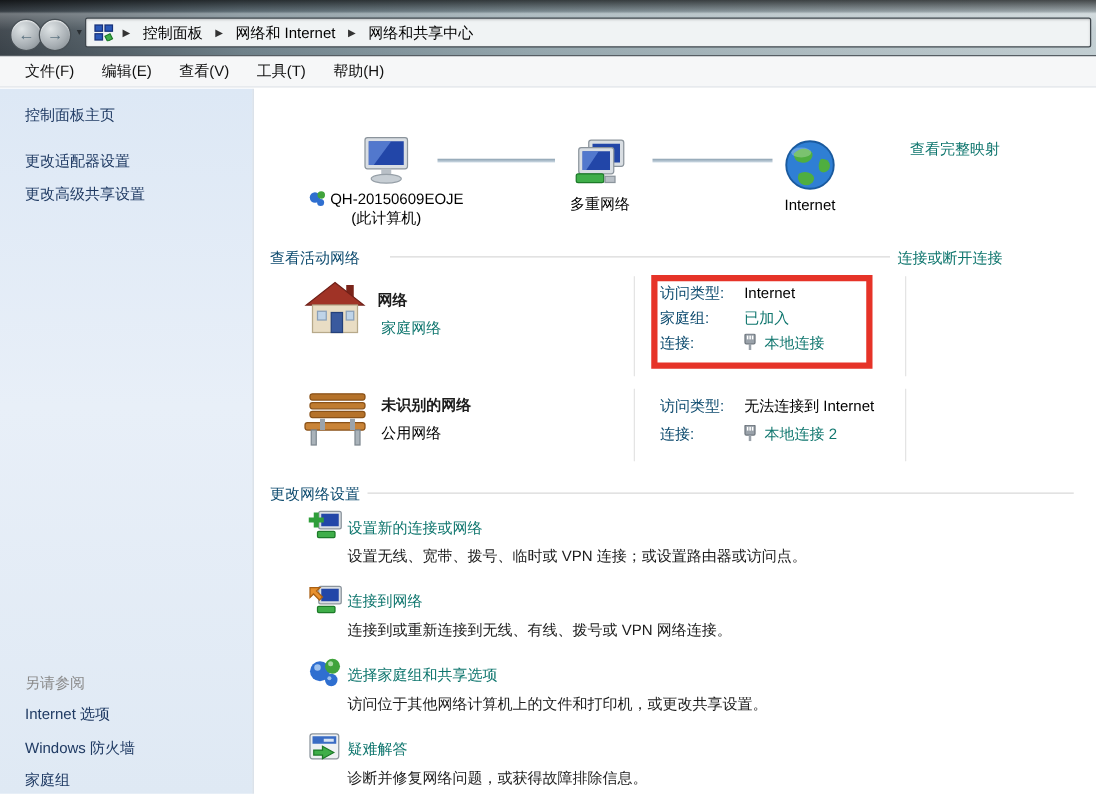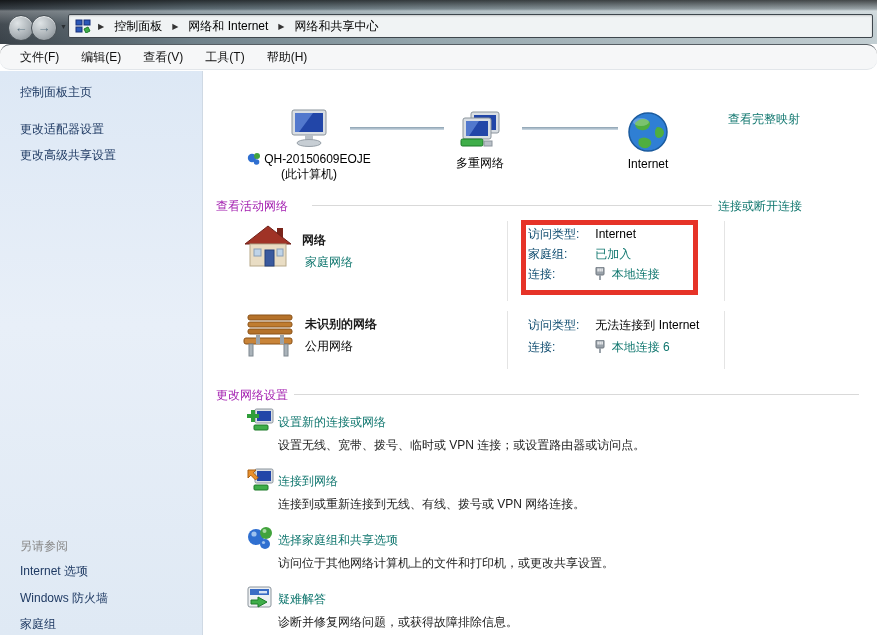--- a/index.html
+++ b/index.html
@@ -21,42 +21,42 @@
   .addressbar { position:absolute; left:68px; top:14px; width:805px; height:24px;
     background:#f0f3f4; border:1px solid #3e464c; border-radius:2px;
     display:flex; align-items:center; padding:0 6px; gap:5px;
     box-shadow:inset 0 1px 2px rgba(0,0,0,.18); }
   .crumb { color:#000; white-space:nowrap; cursor:default; padding:13px 3px; }
   .crumb-sep { font-size:8px; color:#333; padding:0 2px; }
 
   
   .menubar { position:absolute; left:0; top:44px; width:877px; height:26px;
     background:#f6f7f8; border-top:1px solid #565d63; border-bottom:1px solid #e2e6ea;
-    display:flex; align-items:center; padding-left:10px; gap:2px;border-radius:10px; }
+    display:flex; align-items:center; padding-left:10px; gap:2px; }
   .menu-item { padding:3px 10px; color:#111; }
 
   
   .sidebar { position:absolute; left:0; top:71px; width:203px; height:564px;
     background:linear-gradient(180deg,#dde8f5 0%,#e8eff8 45%,#dfe9f4 100%);
     border-right:1px solid #cfd9e4; }
   .side-link { position:absolute; left:20px; color:#1f3a63; cursor:pointer; white-space:nowrap; }
   .side-head { position:absolute; left:20px; color:#8a8a8a; white-space:nowrap; }
   .main { position:absolute; left:204px; top:71px; width:673px; height:564px; background:#fff; }
 
   
   .page-title { position:absolute; left:12px; top:18px; font-size:15px; color:#1d5fa7; }
   .link { color:#0f766e; cursor:pointer; text-decoration:none; }
   .map-node { position:absolute; text-align:center; }
   .map-line { position:absolute; height:3px;
     background:linear-gradient(180deg,#8ba0b0,#cfdce6); top:56px; }
   .comp-label { display:flex; align-items:center; justify-content:center; gap:3px; margin-top:3px;text-align:center; }
   .node-label { margin-top:4px; }
   .full-map { position:absolute; left:524px; top:40px; }
 
-  .sect-head { position:absolute; font-size:12px; color:#a21caf; }
+  .sect-head { position:absolute; font-size:12px; color:#0c4a6e; }
   .sect-line { position:absolute; height:1px; background:#d9d9d9; }
 
   .net-name { position:absolute; font-weight:bold; color:#1c1c1c; }
   .v-div { position:absolute; width:1px; background:#e4e4e4; }
   .detail-row { position:absolute; white-space:nowrap; }
   .detail-label { display:inline-block; width:64px; color:#0c4a6e; }
   .eth { display:inline-block; vertical-align:-2px; margin-right:3px; }
 
   .task-title { position:absolute; }
   .task-desc { position:absolute; color:#1c1c1c; }
@@ -247,21 +247,21 @@
         <span class="detail-label">连接:</span>
         <span class="eth">
           <svg width="10" height="13" viewBox="0 0 10 13">
             <rect x="1" y="0" width="8" height="8" rx="1" fill="#9aa2aa" stroke="#6e767e"></rect>
             <rect x="2.5" y="1.5" width="1.2" height="3" fill="#fff"></rect>
             <rect x="4.5" y="1.5" width="1.2" height="3" fill="#fff"></rect>
             <rect x="6.5" y="1.5" width="1.2" height="3" fill="#fff"></rect>
             <rect x="4" y="8" width="2" height="5" fill="#9aa2aa"></rect>
           </svg>
         </span>
-        <a class="link">本地连接 6</a>
+        <a class="link">本地连接 2</a>
       </div>
     </div>
 
     <div class="sect-head" style="left:12px; top:316px;">更改网络设置</div>
     <div class="sect-line" style="left:90px; top:323px; width:565px;"></div>
 
     <span class="task-icon" style="top:335px;">
       <svg width="28" height="28" viewBox="0 0 28 28">
         <rect x="9" y="3" width="18" height="14" rx="1.5" fill="#d9dee3" stroke="#8b949c"></rect>
         <rect x="11" y="5" width="14" height="10" fill="#2246a8"></rect>

